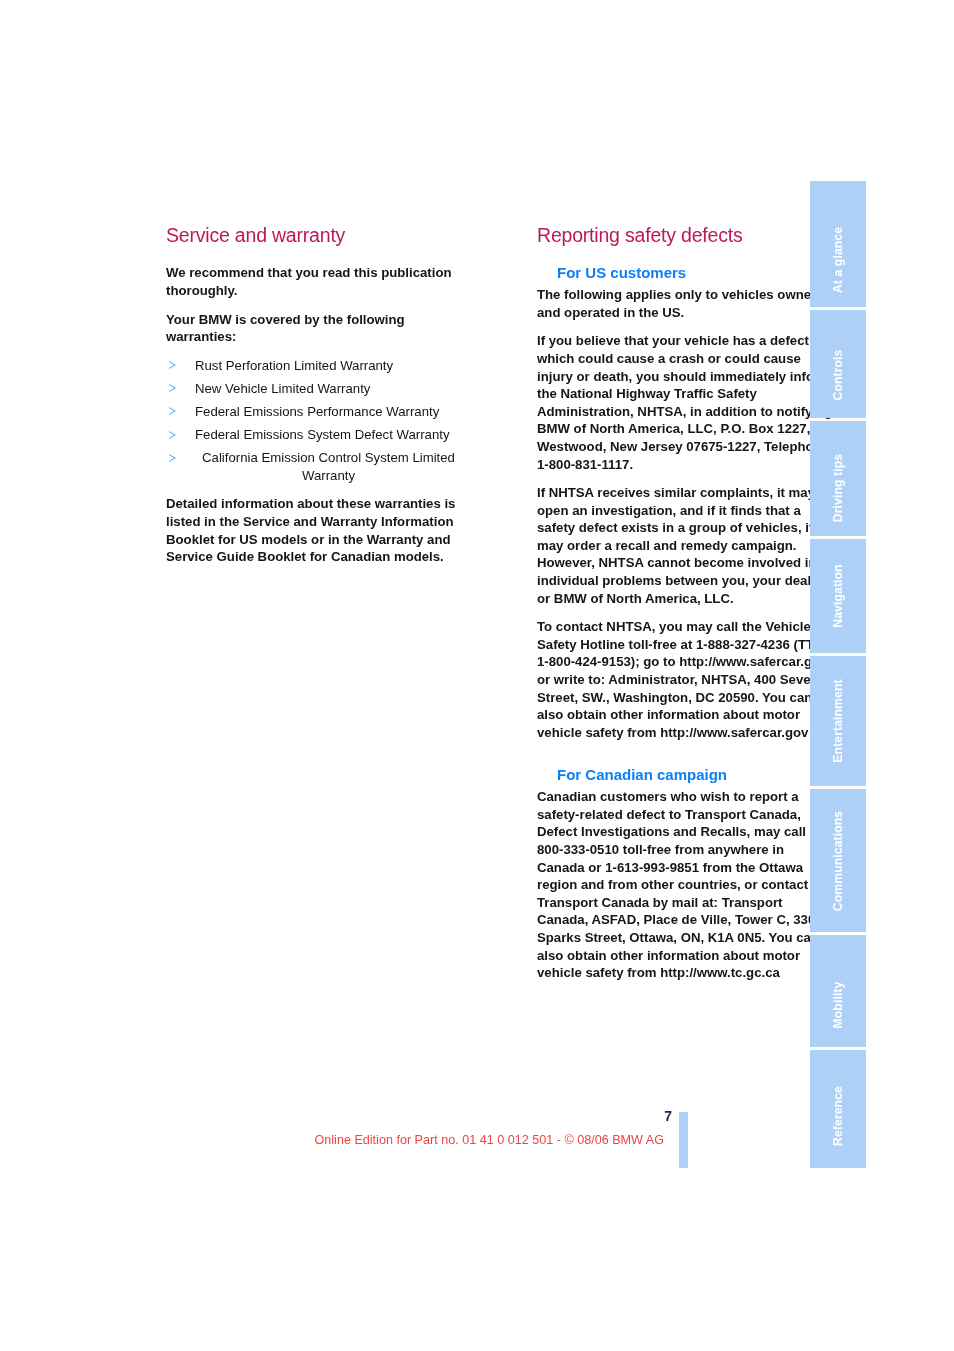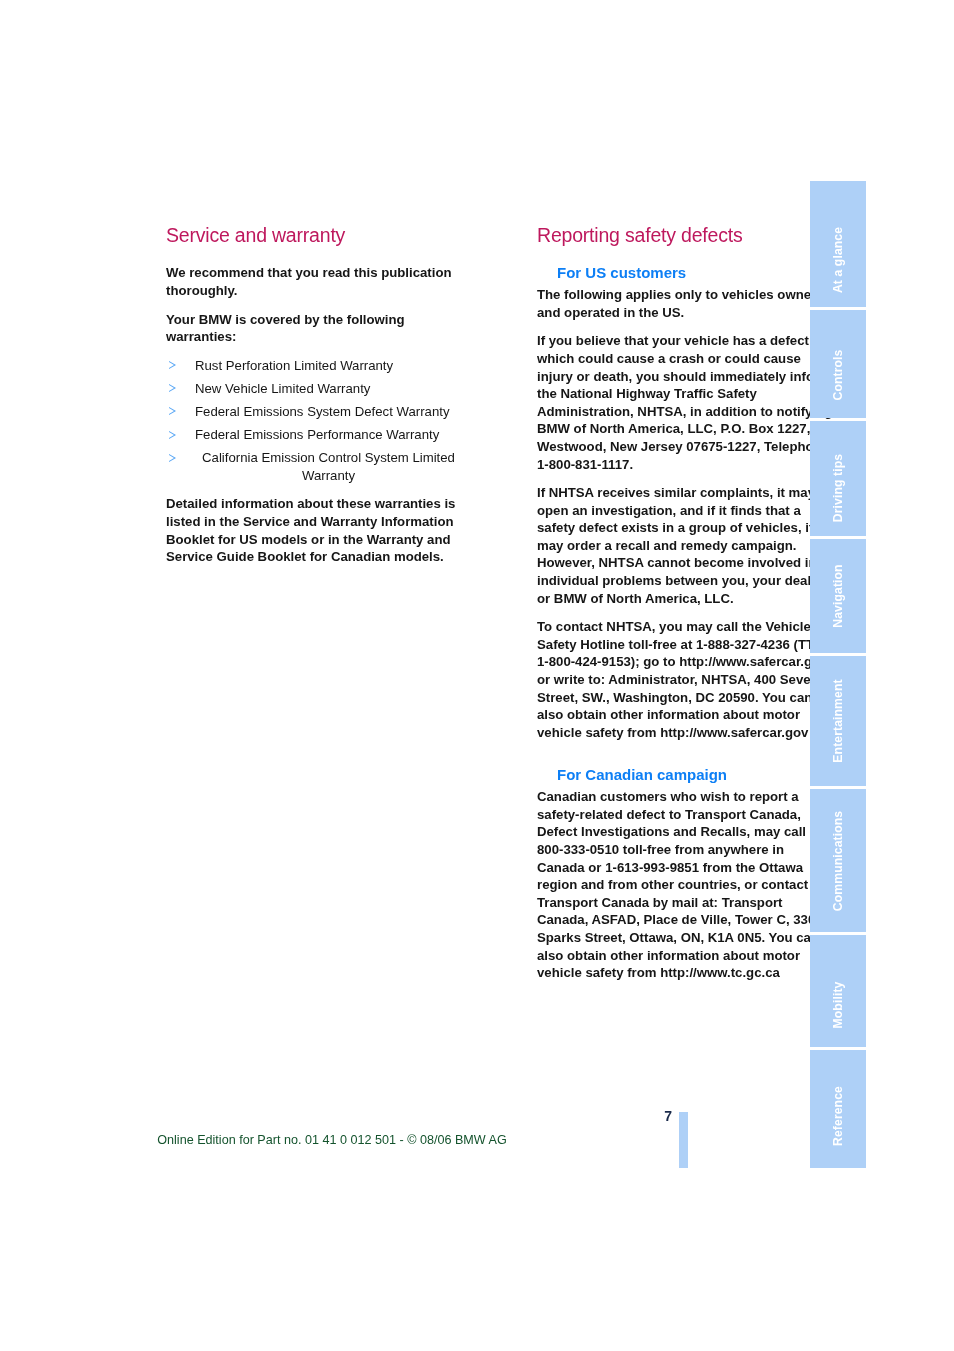--- a/index.html
+++ b/index.html
@@ -165,23 +165,23 @@
     top: 1112px;
     width: 9px;
     height: 56px;
     background: #aed0f7;
   }
   .footer-note {
     position: absolute;
     left: 0;
     top: 1133px;
     width: 664px;
-    text-align: center;
+    text-align: right;
     font-size: 12.6px;
-    color: #14532d;
+    color: #ef4444;
   }
 </style>
 </head>
 <body>
 
 <div class="page">
 
   <div class="col col-left">
     <h1 class="section-title">Service and warranty</h1>
 
@@ -193,25 +193,25 @@
       <li>
         <span class="tri-icon"></span>
         <span>Rust Perforation Limited Warranty</span>
       </li>
       <li>
         <span class="tri-icon"></span>
         <span>New Vehicle Limited Warranty</span>
       </li>
       <li>
         <span class="tri-icon"></span>
+        <span>Federal Emissions Performance Warranty</span>
+      </li>
+      <li>
+        <span class="tri-icon"></span>
         <span>Federal Emissions System Defect Warranty</span>
-      </li>
-      <li>
-        <span class="tri-icon"></span>
-        <span>Federal Emissions Performance Warranty</span>
       </li>
       <li>
         <span class="tri-icon"></span>
         <span>California Emission Control System Limited Warranty</span>
       </li>
     </ul>
 
     <p class="body-text">Detailed information about these warranties is listed in the Service and Warranty Information Booklet for US models or in the Warranty and Service Guide Booklet for Canadian models.</p>
   </div>
 

